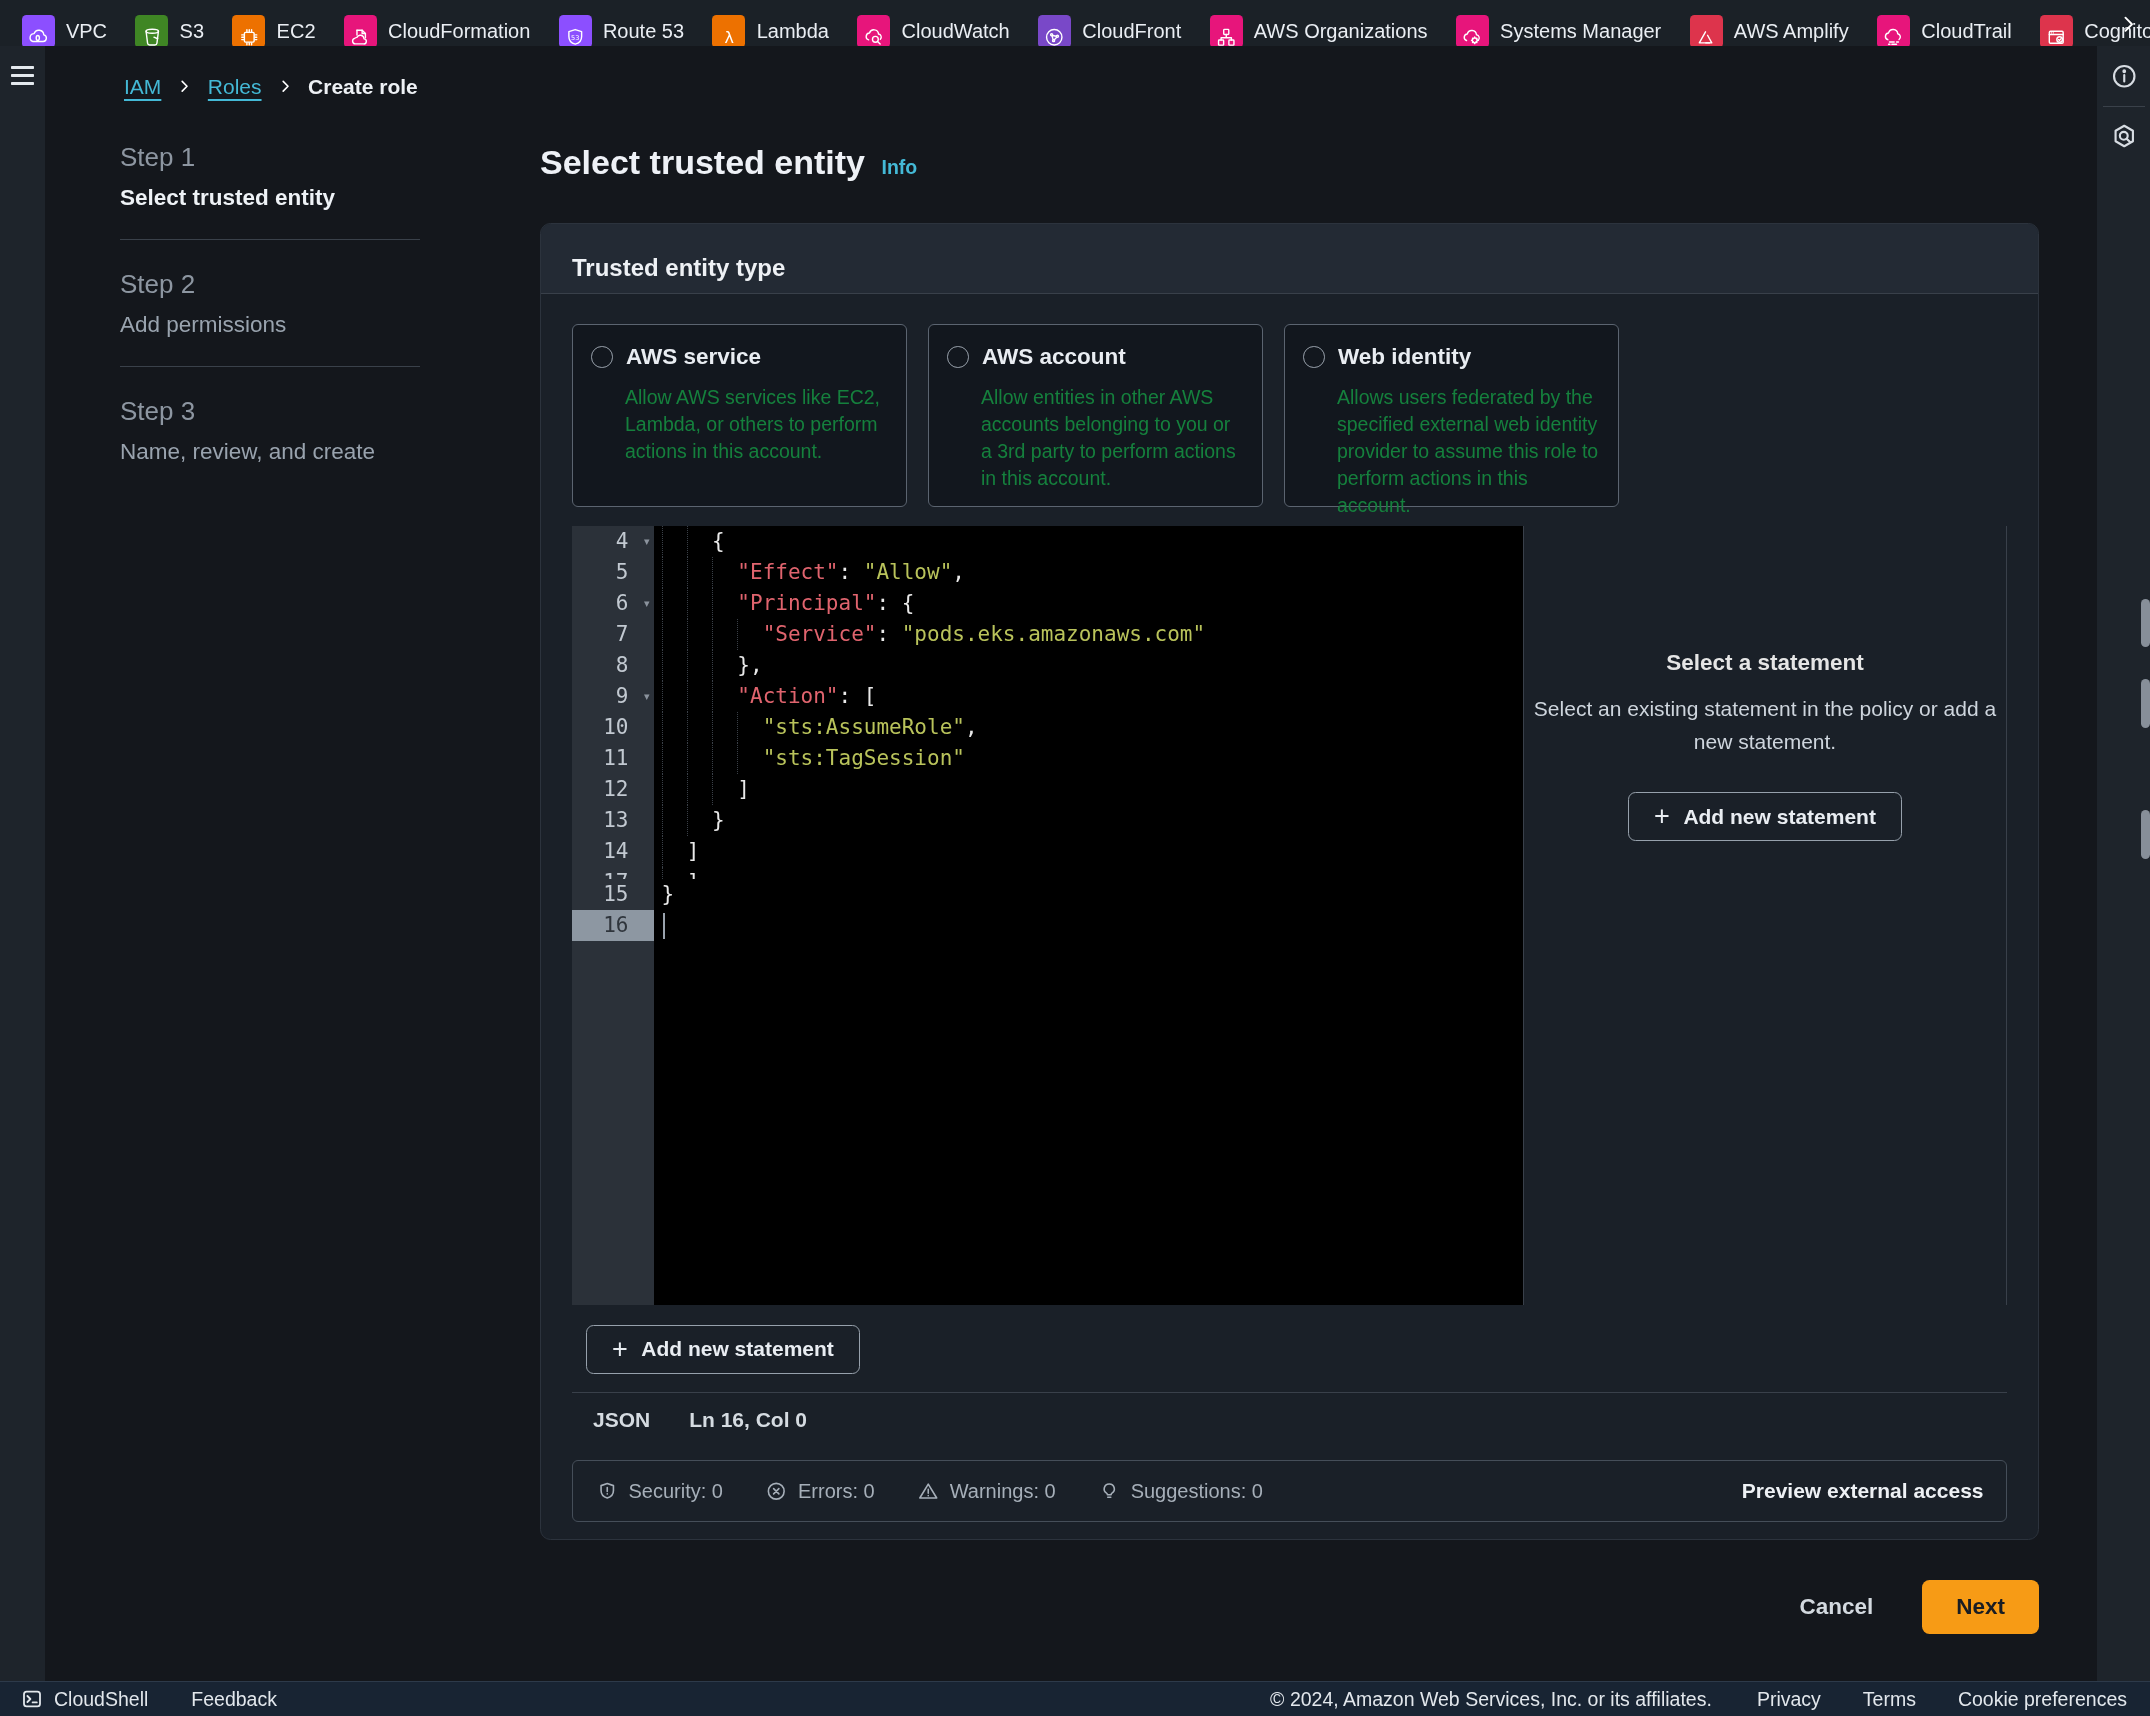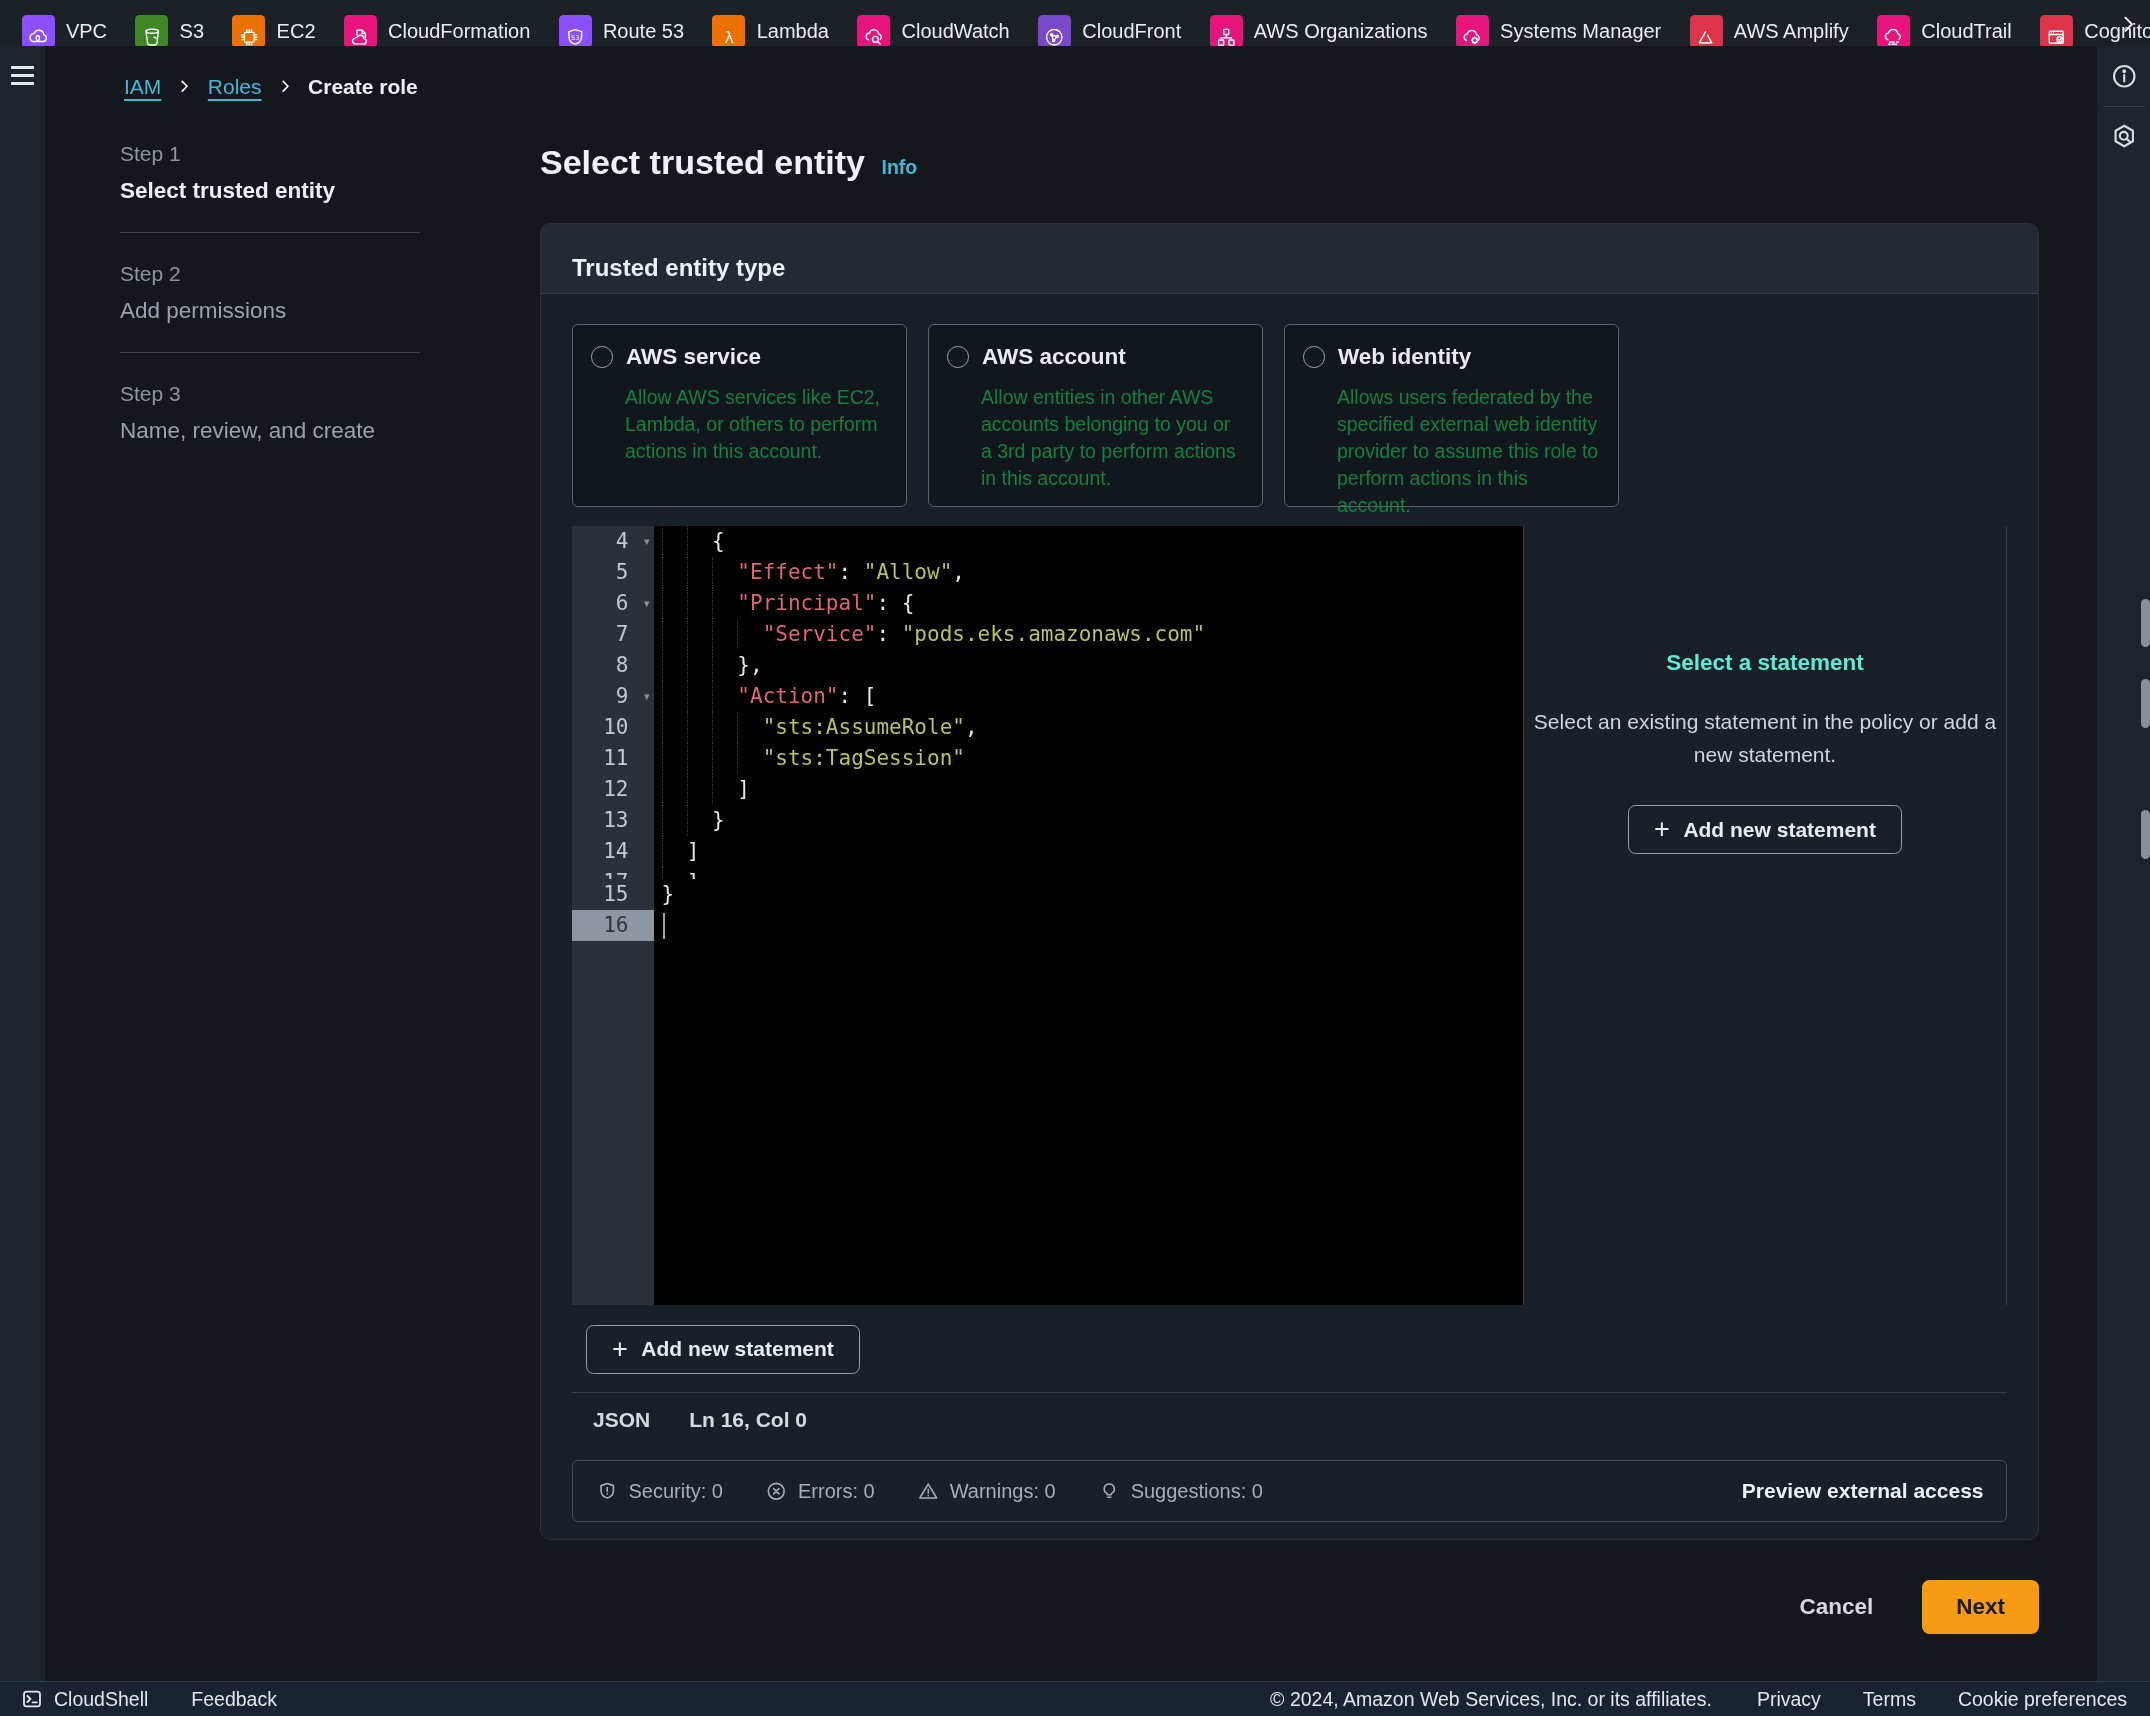--- a/index.html
+++ b/index.html
@@ -47,21 +47,21 @@
   
   .content{position:absolute;top:46px;left:45px;right:54px;bottom:35px;background:#14171c;overflow:hidden;}
   .breadcrumb{margin:28.5px 0 0 79px;display:flex;align-items:center;gap:15px;font-size:21px;}
   .bc-link{color:#44b9d6;text-decoration:underline;text-underline-offset:5.2px;cursor:pointer;}
   .bc-current{color:#eef1f5;font-weight:600;}
   .bc-sep{color:#7d858f;display:flex;}
   .bc-sep svg{width:16.5px;height:16.5px;}
   .layout{display:flex;margin-top:43px;align-items:flex-start;}
   
   .steps{width:300px;margin-left:75px;flex:none;}
-  .step-label{font-size:21px;color:#8d96a1;margin-bottom:12px;}
+  .step-label{font-size:26px;color:#8d96a1;margin-bottom:12px;}
   .step-title{font-size:22.5px;color:#99a3ae;}
   .step.current .step-title{color:#eef2f6;font-weight:700;}
   .step-divider{border-top:0.7px solid #3a414a;margin:28.5px 0;}
   
   .main{margin-left:120px;width:1499px;}
   h1{margin:0 0 36px 0;font-size:34px;line-height:40px;font-weight:700;color:#eef1f6;display:flex;align-items:baseline;gap:16.5px;}
   .info-link{font-size:19.5px;font-weight:700;color:#44b9d6;cursor:pointer;}
   
   .container{background:#1a2028;border:0.7px solid #2c333d;border-radius:10.5px;overflow:hidden;}
   .container-header{background:#232a34;border-bottom:0.7px solid #39404a;padding:30px 31px 11px;font-size:24px;font-weight:700;color:#eef1f5;}
@@ -87,21 +87,21 @@
   .ed-row.current .ed-gutter{background:#8d97a2;color:#2f353c;}
   .fold{position:absolute;right:3px;top:0;font-size:14.2px;color:#8b939d;cursor:pointer;}
   .ed-code{padding-left:7.5px;display:flex;white-space:pre;}
   .ind{width:2ch;flex:none;border-left:0.7px dotted #3a4048;box-sizing:border-box;}
   .tok-k{color:#e0646e;}
   .tok-s{color:#b9c35b;}
   .tok-p{color:#e9e9e9;}
   .cursor{width:2.2px;height:25.5px;background:#9aa3ad;margin:3px 0 0 1.5px;flex:none;}
   
   .stmt-panel{flex:1;display:flex;flex-direction:column;align-items:center;padding-top:124px;border-right:1.5px solid #39404a;background:#1a2028;}
-  .stmt-title{font-size:22.5px;font-weight:700;color:#5eead4;margin-bottom:29px;}
+  .stmt-title{font-size:22.5px;font-weight:700;color:#e5e5e5;margin-bottom:16px;}
   .stmt-desc{width:464px;text-align:center;font-size:21px;line-height:33px;color:#ced5dd;margin-bottom:34px;}
   .btn-secondary{
     display:inline-flex;align-items:center;gap:13.5px;height:49px;padding:0 25.5px;
     background:transparent;border:1.5px solid #97a1ac;border-radius:7.5px;cursor:pointer;
     color:#e9edf2;font-size:21px;font-weight:700;font-family:inherit;
   }
   .plus{font-size:27px;font-weight:400;line-height:1;color:#e9edf2;}
   .editor-toolbar{padding:19.5px 13.5px 18px;}
   .editor-statusline{border-top:0.7px solid #39404a;padding:15px 21px 16.5px;display:flex;gap:39px;font-size:21px;color:#d5dbe1;font-weight:bold;}
   .lint-bar{

